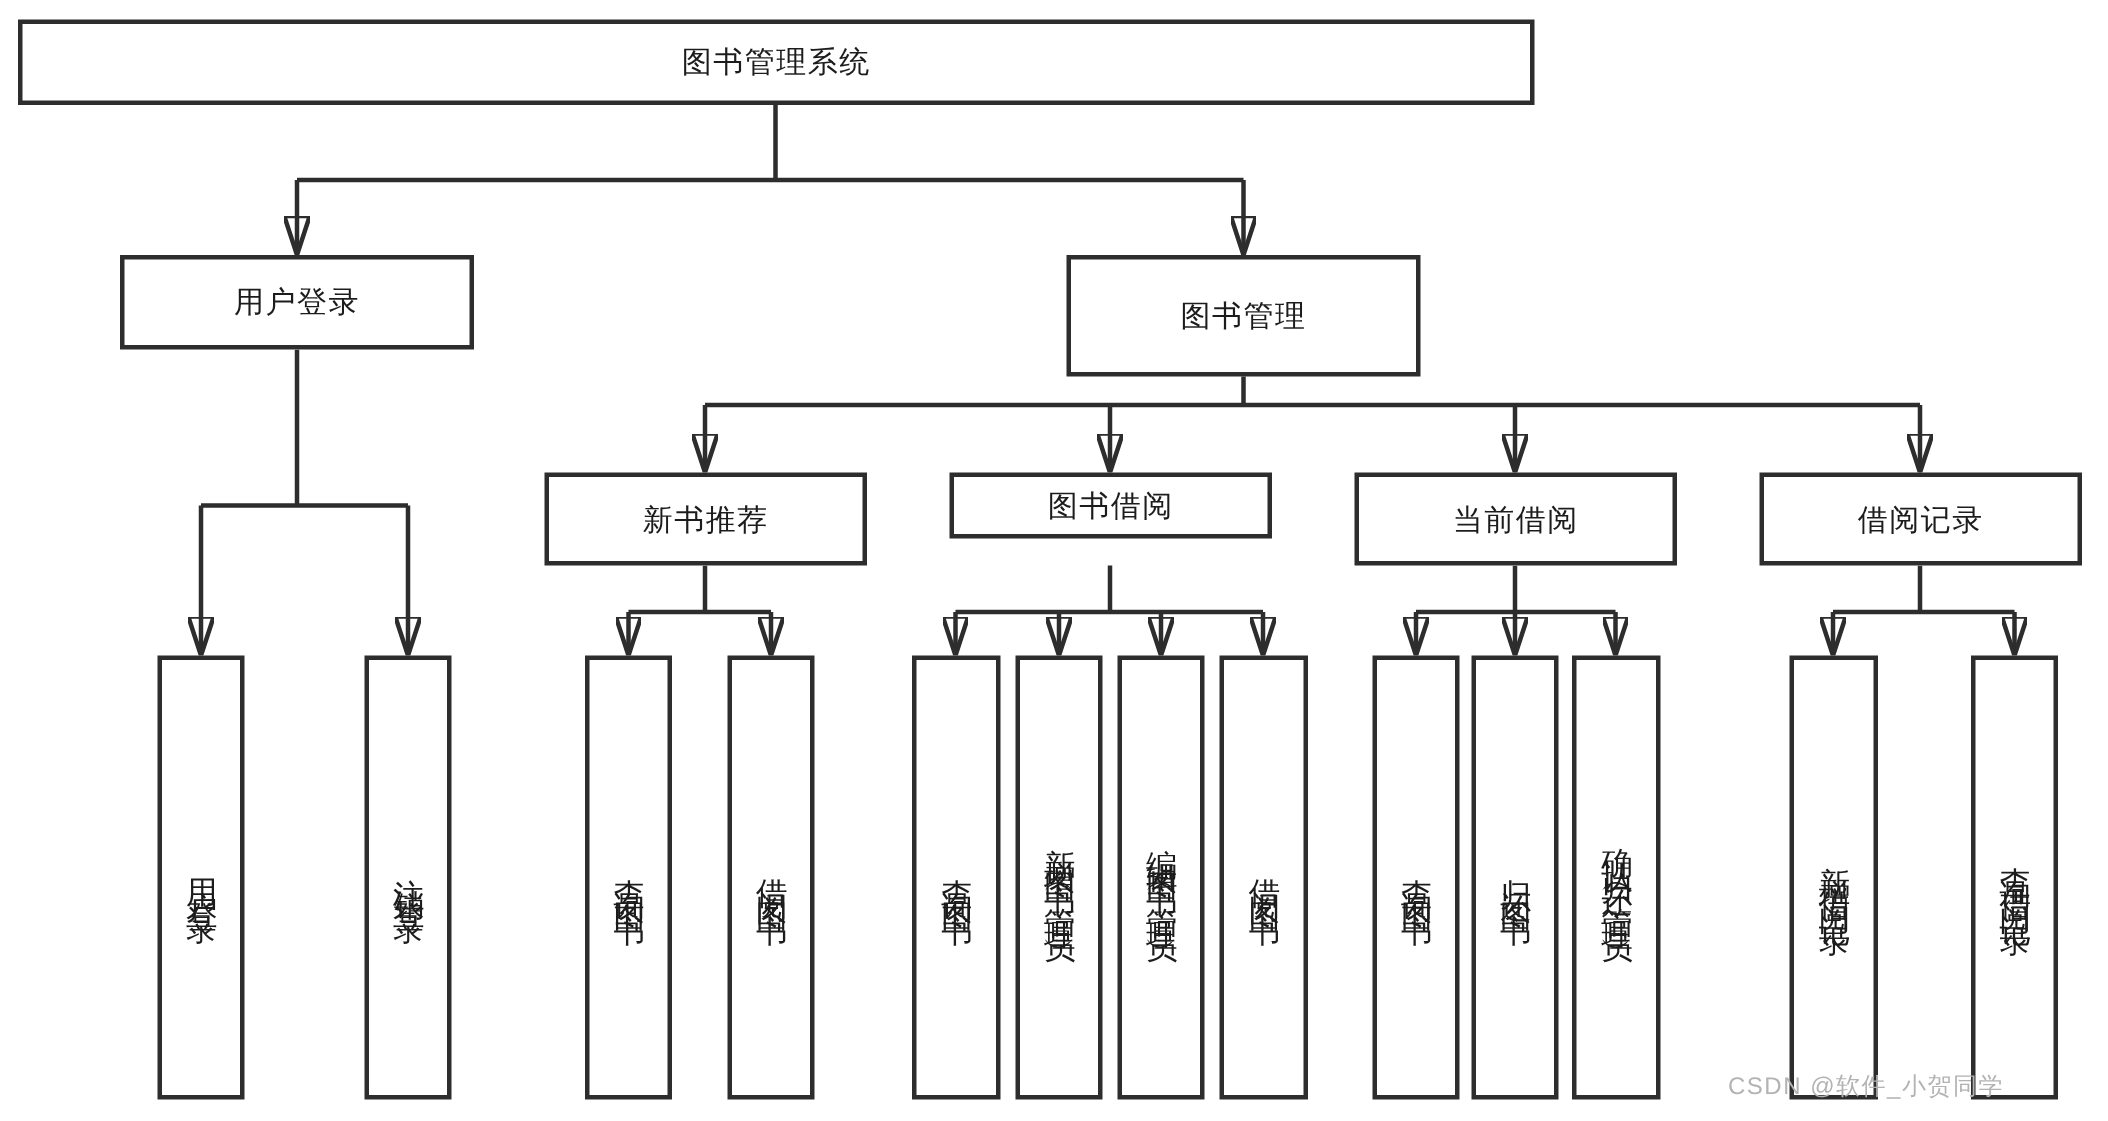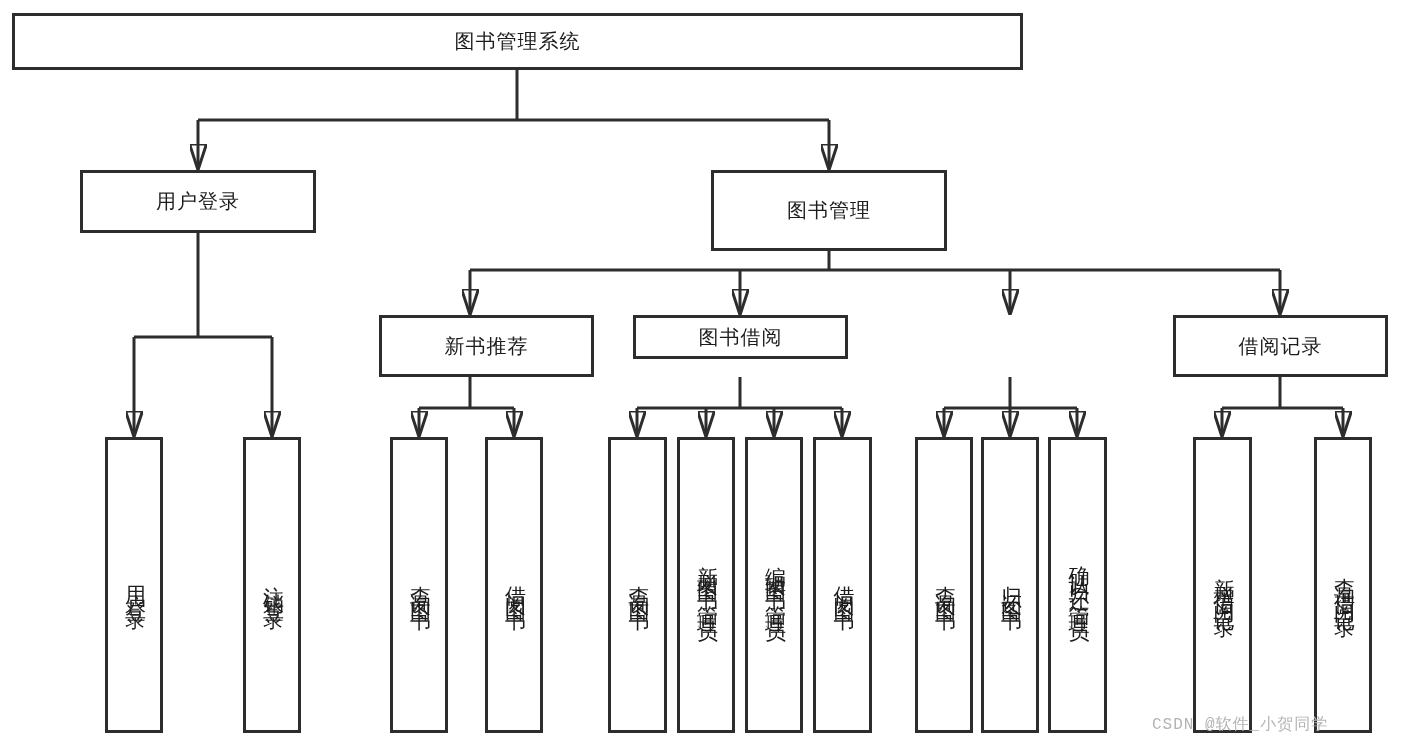--- a/index.html
+++ b/index.html
@@ -8,21 +8,21 @@
     --watermark: #b3b3b3;
     --bg: #ffffff;
   }
   * { margin: 0; padding: 0; box-sizing: border-box; }
   html, body { background: var(--bg); }
   #canvas {
     position: relative;
     width: 1405px;
     height: 747px;
     background: var(--bg);
-    font-family: Liberation Mono, monospace;
+    font-family: Liberation Sans, sans-serif;
     color: var(--text);
     overflow: hidden;
   }
   #connectors {
     position: absolute;
     left: 0; top: 0;
     width: 1405px; height: 747px;
     z-index: 1;
   }
   #connectors path, #connectors line {
@@ -109,22 +109,23 @@
 
     <line x1="1222" y1="408" x2="1222" y2="435" marker-end="url(#ah)"></line>
     <line x1="1343" y1="408" x2="1343" y2="435" marker-end="url(#ah)"></line>
   </svg>
 
   <div class="node" style="left:12px; top:13px; width:1011px; height:57px;">图书管理系统</div>
 
   <div class="node" style="left:80px; top:170px; width:236px; height:63px;">用户登录</div>
   <div class="node" style="left:711px; top:170px; width:236px; height:81px;">图书管理</div>
 
-  <div class="node" style="left:363px; top:315px; width:215px; height:62px;margin-left:16px;">新书推荐</div>
+  <div class="node" style="left:363px; top:315px; width:215px; height:62px;">新书推荐</div>
   <div class="node" style="left:633px; top:315px; width:215px; height:44px;">图书借阅</div>
+  <div class="node" style="left:903px; top:315px; width:215px; height:62px;">当前借阅</div>
   <div class="node" style="left:1173px; top:315px; width:215px; height:62px;">借阅记录</div>
 
   <div class="node leaf" style="left:105px; top:437px; width:58px; height:296px;">
     <span>用户登录</span>
   </div>
   <div class="node leaf" style="left:243px; top:437px; width:58px; height:296px;">
     <span>注销登录</span>
   </div>
 
   <div class="node leaf" style="left:390px; top:437px; width:58px; height:296px;">

